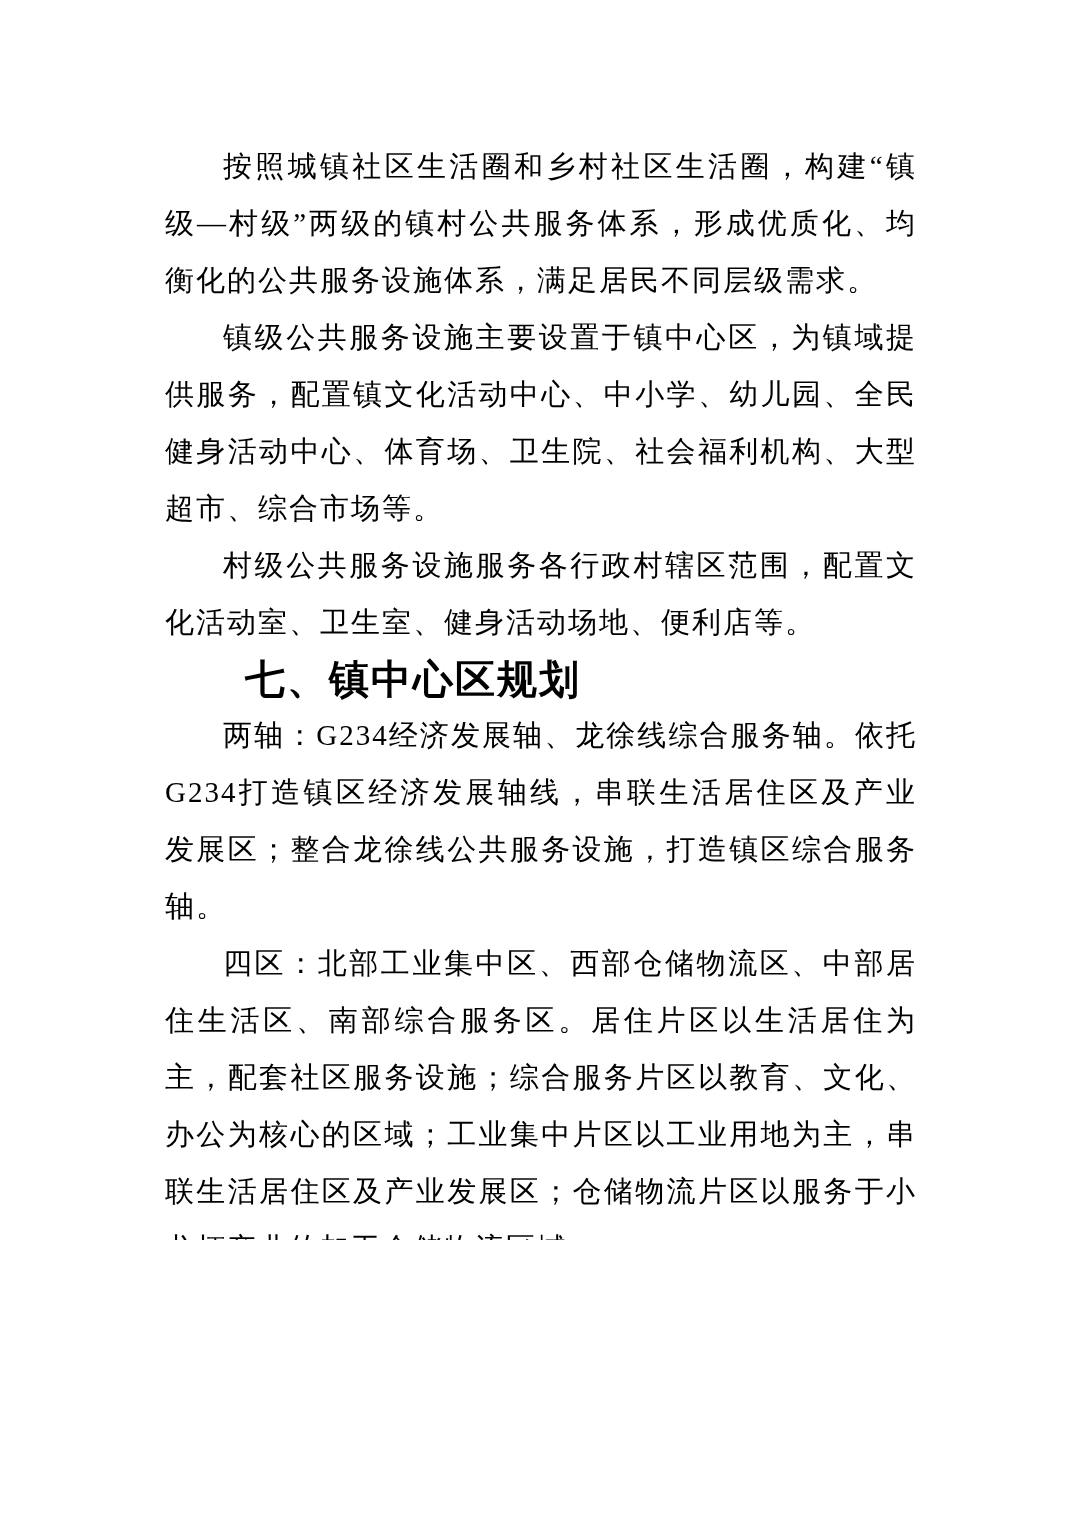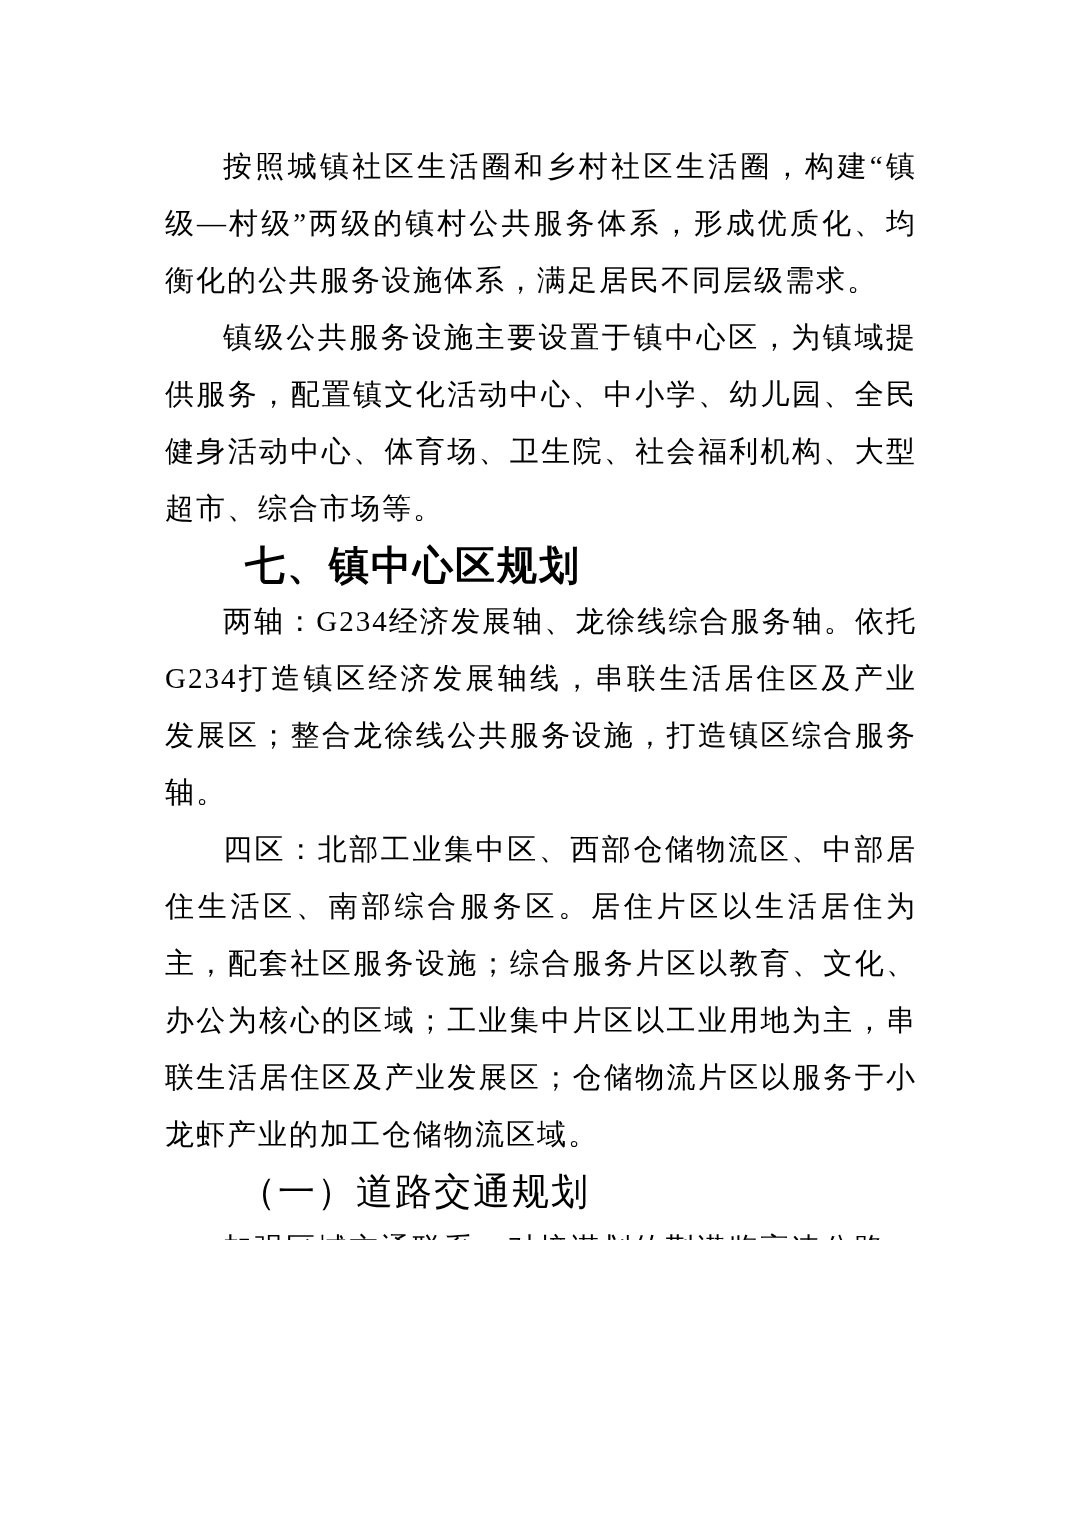--- a/index.html
+++ b/index.html
@@ -59,20 +59,21 @@
     font-family: "Liberation Serif", "DejaVu Serif", serif;
   }
 </style>
 </head>
 <body>
 
 <div class="page">
   <div class="content">
     <p class="para">按照城镇社区生活圈和乡村社区生活圈，构建“镇级—村级”两级的镇村公共服务体系，形成优质化、均衡化的公共服务设施体系，满足居民不同层级需求。</p>
     <p class="para">镇级公共服务设施主要设置于镇中心区，为镇域提供服务，配置镇文化活动中心、中小学、幼儿园、全民健身活动中心、体育场、卫生院、社会福利机构、大型超市、综合市场等。</p>
+    <p class="para">村级公共服务设施服务各行政村辖区范围，配置文化活动室、卫生室、健身活动场地、便利店等。</p>
     <h2 class="heading">七、镇中心区规划</h2>
     <p class="para">两轴：G234经济发展轴、龙徐线综合服务轴。依托G234打造镇区经济发展轴线，串联生活居住区及产业发展区；整合龙徐线公共服务设施，打造镇区综合服务轴。</p>
     <p class="para">四区：北部工业集中区、西部仓储物流区、中部居住生活区、南部综合服务区。居住片区以生活居住为主，配套社区服务设施；综合服务片区以教育、文化、办公为核心的区域；工业集中片区以工业用地为主，串联生活居住区及产业发展区；仓储物流片区以服务于小龙虾产业的加工仓储物流区域。</p>
     <p class="subheading">（一）道路交通规划</p>
     <p class="para">加强区域交通联系，对接谋划的荆潜监高速公路；推进G234熊口至张金段改建工程，按设计速度80km/h的双向四车道一级公路标准</p>
   </div>
   <div class="page-number">6</div>
 </div>
 
 </body></html>

